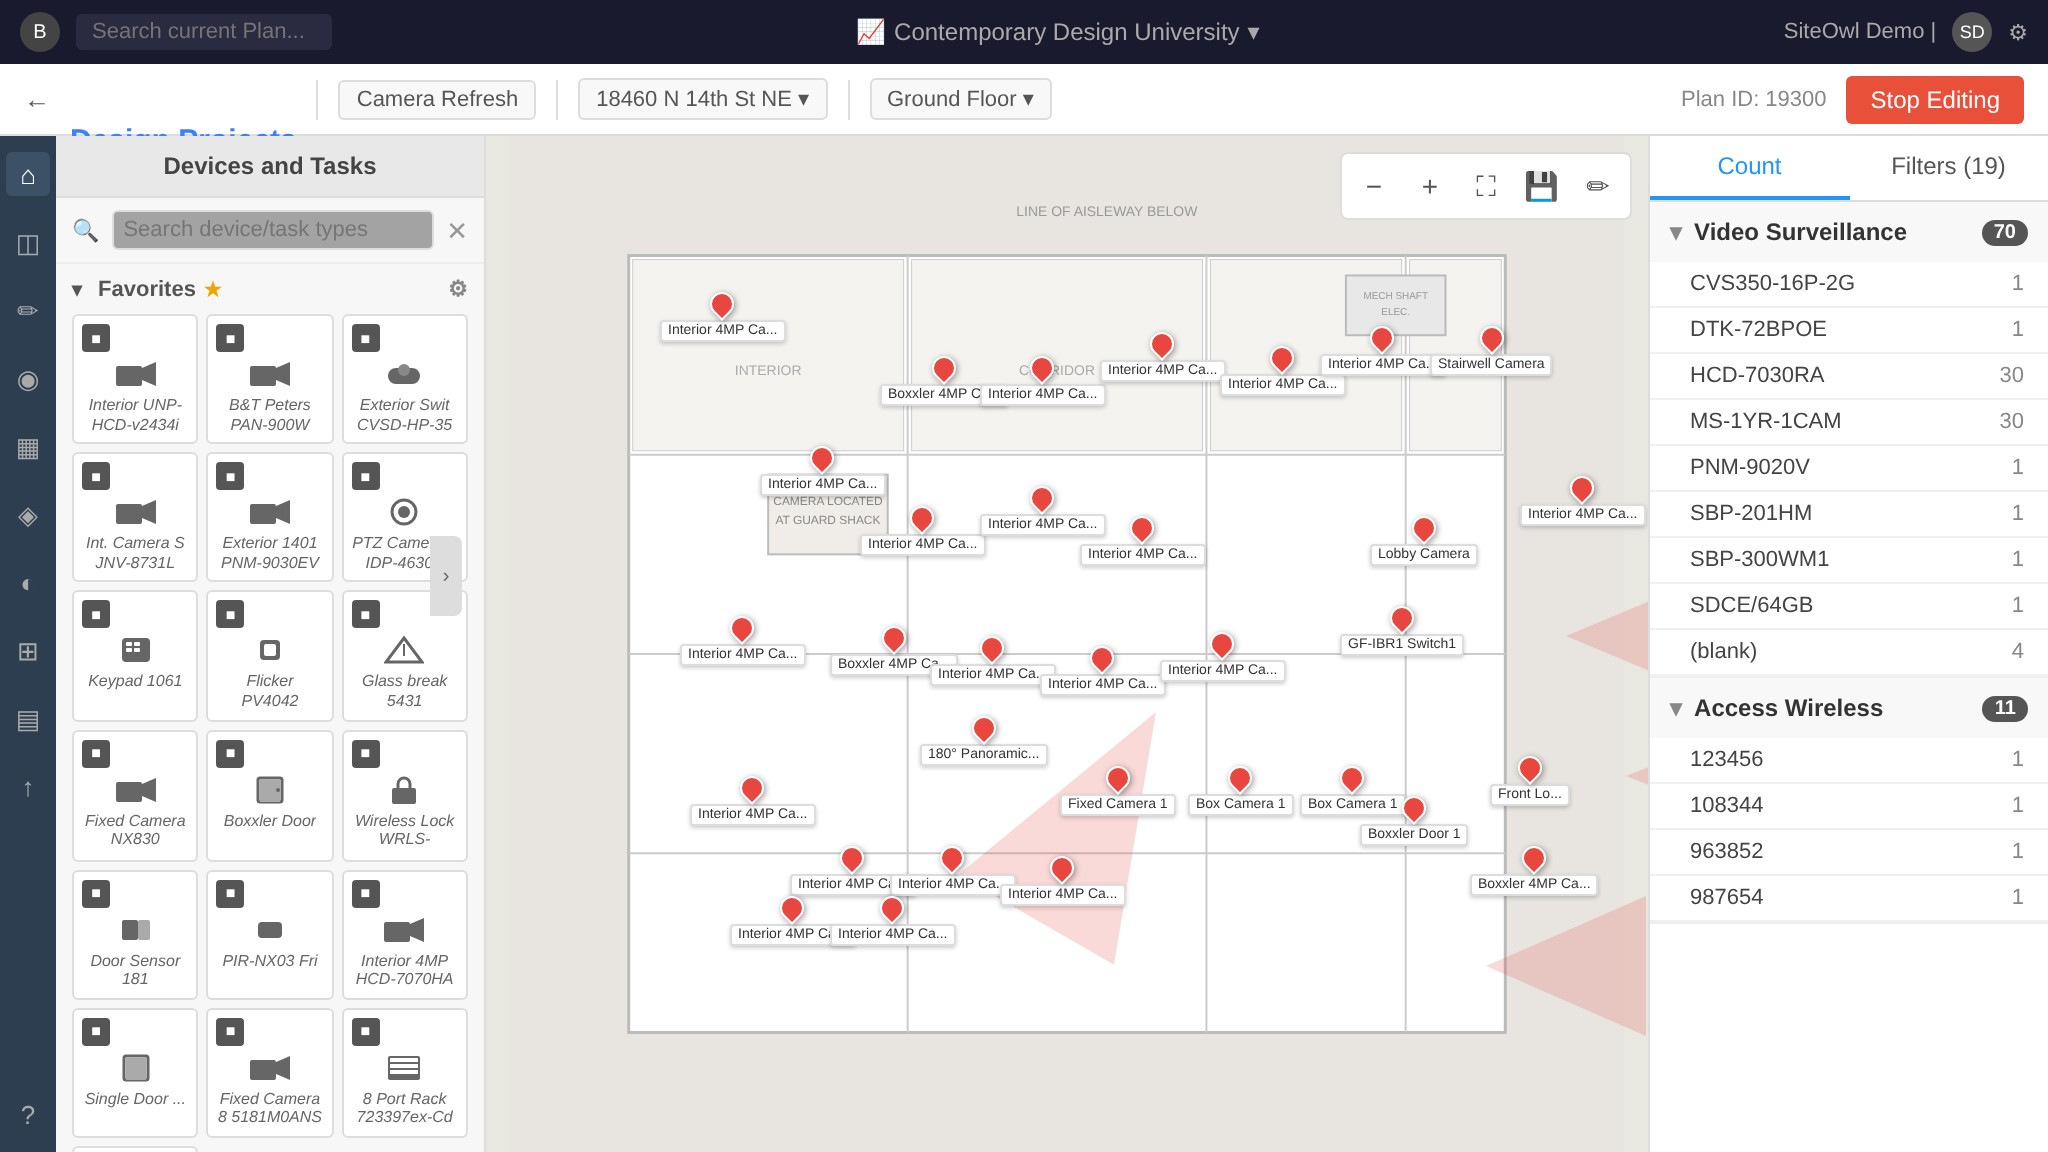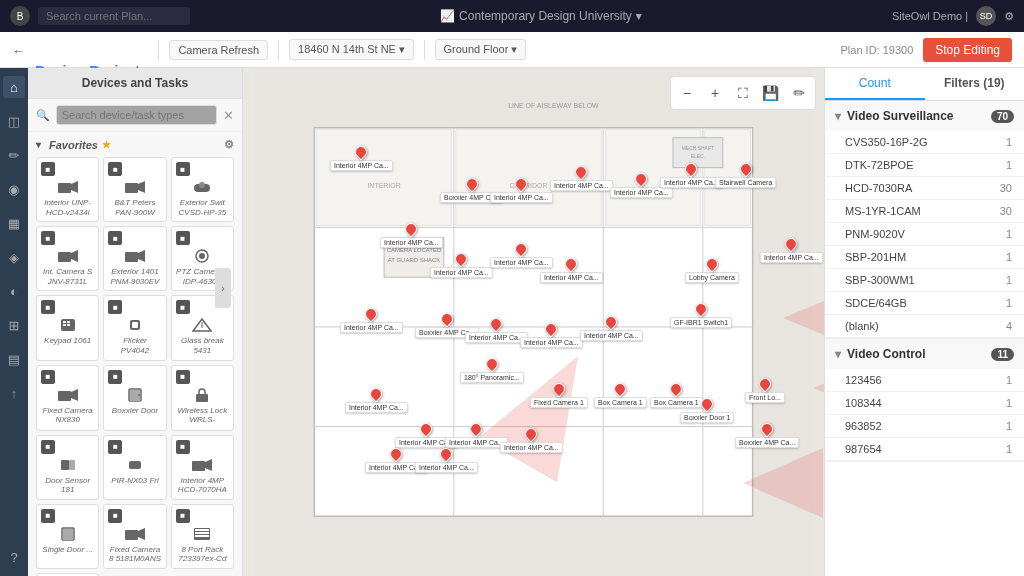--- a/index.html
+++ b/index.html
@@ -9,21 +9,21 @@
     .top-nav {
       height: 32px;
       background: #1a1a2e;
       display: flex;
       align-items: center;
       padding: 0 10px;
       gap: 8px;
       color: #ccc;
     }
     .top-nav-logo { width: 20px; height: 20px; background: #444; border-radius: 50%; display: flex; align-items: center; justify-content: center; color: white; font-size: 10px; }
-    .top-nav-search { background: #2a2a40; border: none; color: #aaa; padding: 3px 8px; border-radius: 3px; font-size: 11px; width: 152px; }
+    .top-nav-search { background: #2a2a40; border: none; color: #aaa; padding: 3px 8px; border-radius: 3px; font-size: 11px; width: 128px; }
     .top-nav-center { flex: 1; display: flex; align-items: center; justify-content: center; color: #aaa; font-size: 12px; gap: 4px; }
     .top-nav-right { display: flex; align-items: center; gap: 8px; color: #aaa; font-size: 11px; }
     .top-nav-avatar { width: 20px; height: 20px; background: #555; border-radius: 50%; display: flex; align-items: center; justify-content: center; color: white; font-size: 9px; }
 
     
     .second-toolbar {
       height: 36px;
       background: #fff;
       border-bottom: 1px solid #ddd;
       display: flex;
@@ -176,21 +176,20 @@
       border-bottom: 1px solid #ddd;
     }
     .right-panel-tab {
       flex: 1;
       text-align: center;
       padding: 8px 4px;
       font-size: 12px;
       color: #555;
       cursor: pointer;
       border-bottom: 2px solid transparent;
-      font-weight: bold;
     }
     .right-panel-tab.active { color: #2196f3; border-bottom-color: #2196f3; font-weight: 500; }
 
     .right-panel-content { flex: 1; overflow-y: auto; }
 
     .filter-section { border-bottom: 1px solid #eee; }
     .filter-section-header {
       display: flex;
       align-items: center;
       padding: 8px 10px;
@@ -318,21 +317,21 @@
     <div class="devices-panel-header">Devices and Tasks</div>
     <div class="devices-search">
       <span style="color:#aaa;font-size:11px;">🔍</span>
       <input style="flex: 1 1 0%; border: 1px solid rgb(221, 221, 221); padding: 3px 5px; border-radius: 3px; font-size: 11px;" placeholder="Search device/task types">
       <span class="clear-btn">✕</span>
     </div>
     <div class="devices-scroll">
       <div class="devices-section">
         <div class="devices-section-header">
           <span style="font-size:10px;">▾</span>
-          <span style="margin-left:4px;font-style:italic;">Favorites</span>
+          <span style="margin-left:4px;">Favorites</span>
           <span class="favorites-triangle">★</span>
           <span class="gear-icon">⚙</span>
         </div>
         <div class="device-grid">
 
           <div class="device-item">
             <div class="device-count-badge">■</div>
             <div class="device-icon">
               <svg viewBox="0 0 20 14">
                   <rect x="0" y="3" width="13" height="10" rx="1" fill="#666"></rect>
@@ -758,21 +757,21 @@
       <span class="filter-count">1</span>
     </div>
           <div class="filter-item">
       <span>(blank)</span>
       <span class="filter-count">4</span>
     </div>
         </div>
         <div class="filter-section">
           <div class="filter-section-header">
     <span class="chevron">▾</span>
-    <span>Video Control</span>
+    <span>Access Wireless</span>
     <span class="count-badge">11</span>
   </div>
           <div class="filter-item">
       <span>123456</span>
       <span class="filter-count">1</span>
     </div>
           <div class="filter-item">
       <span>108344</span>
       <span class="filter-count">1</span>
     </div>

